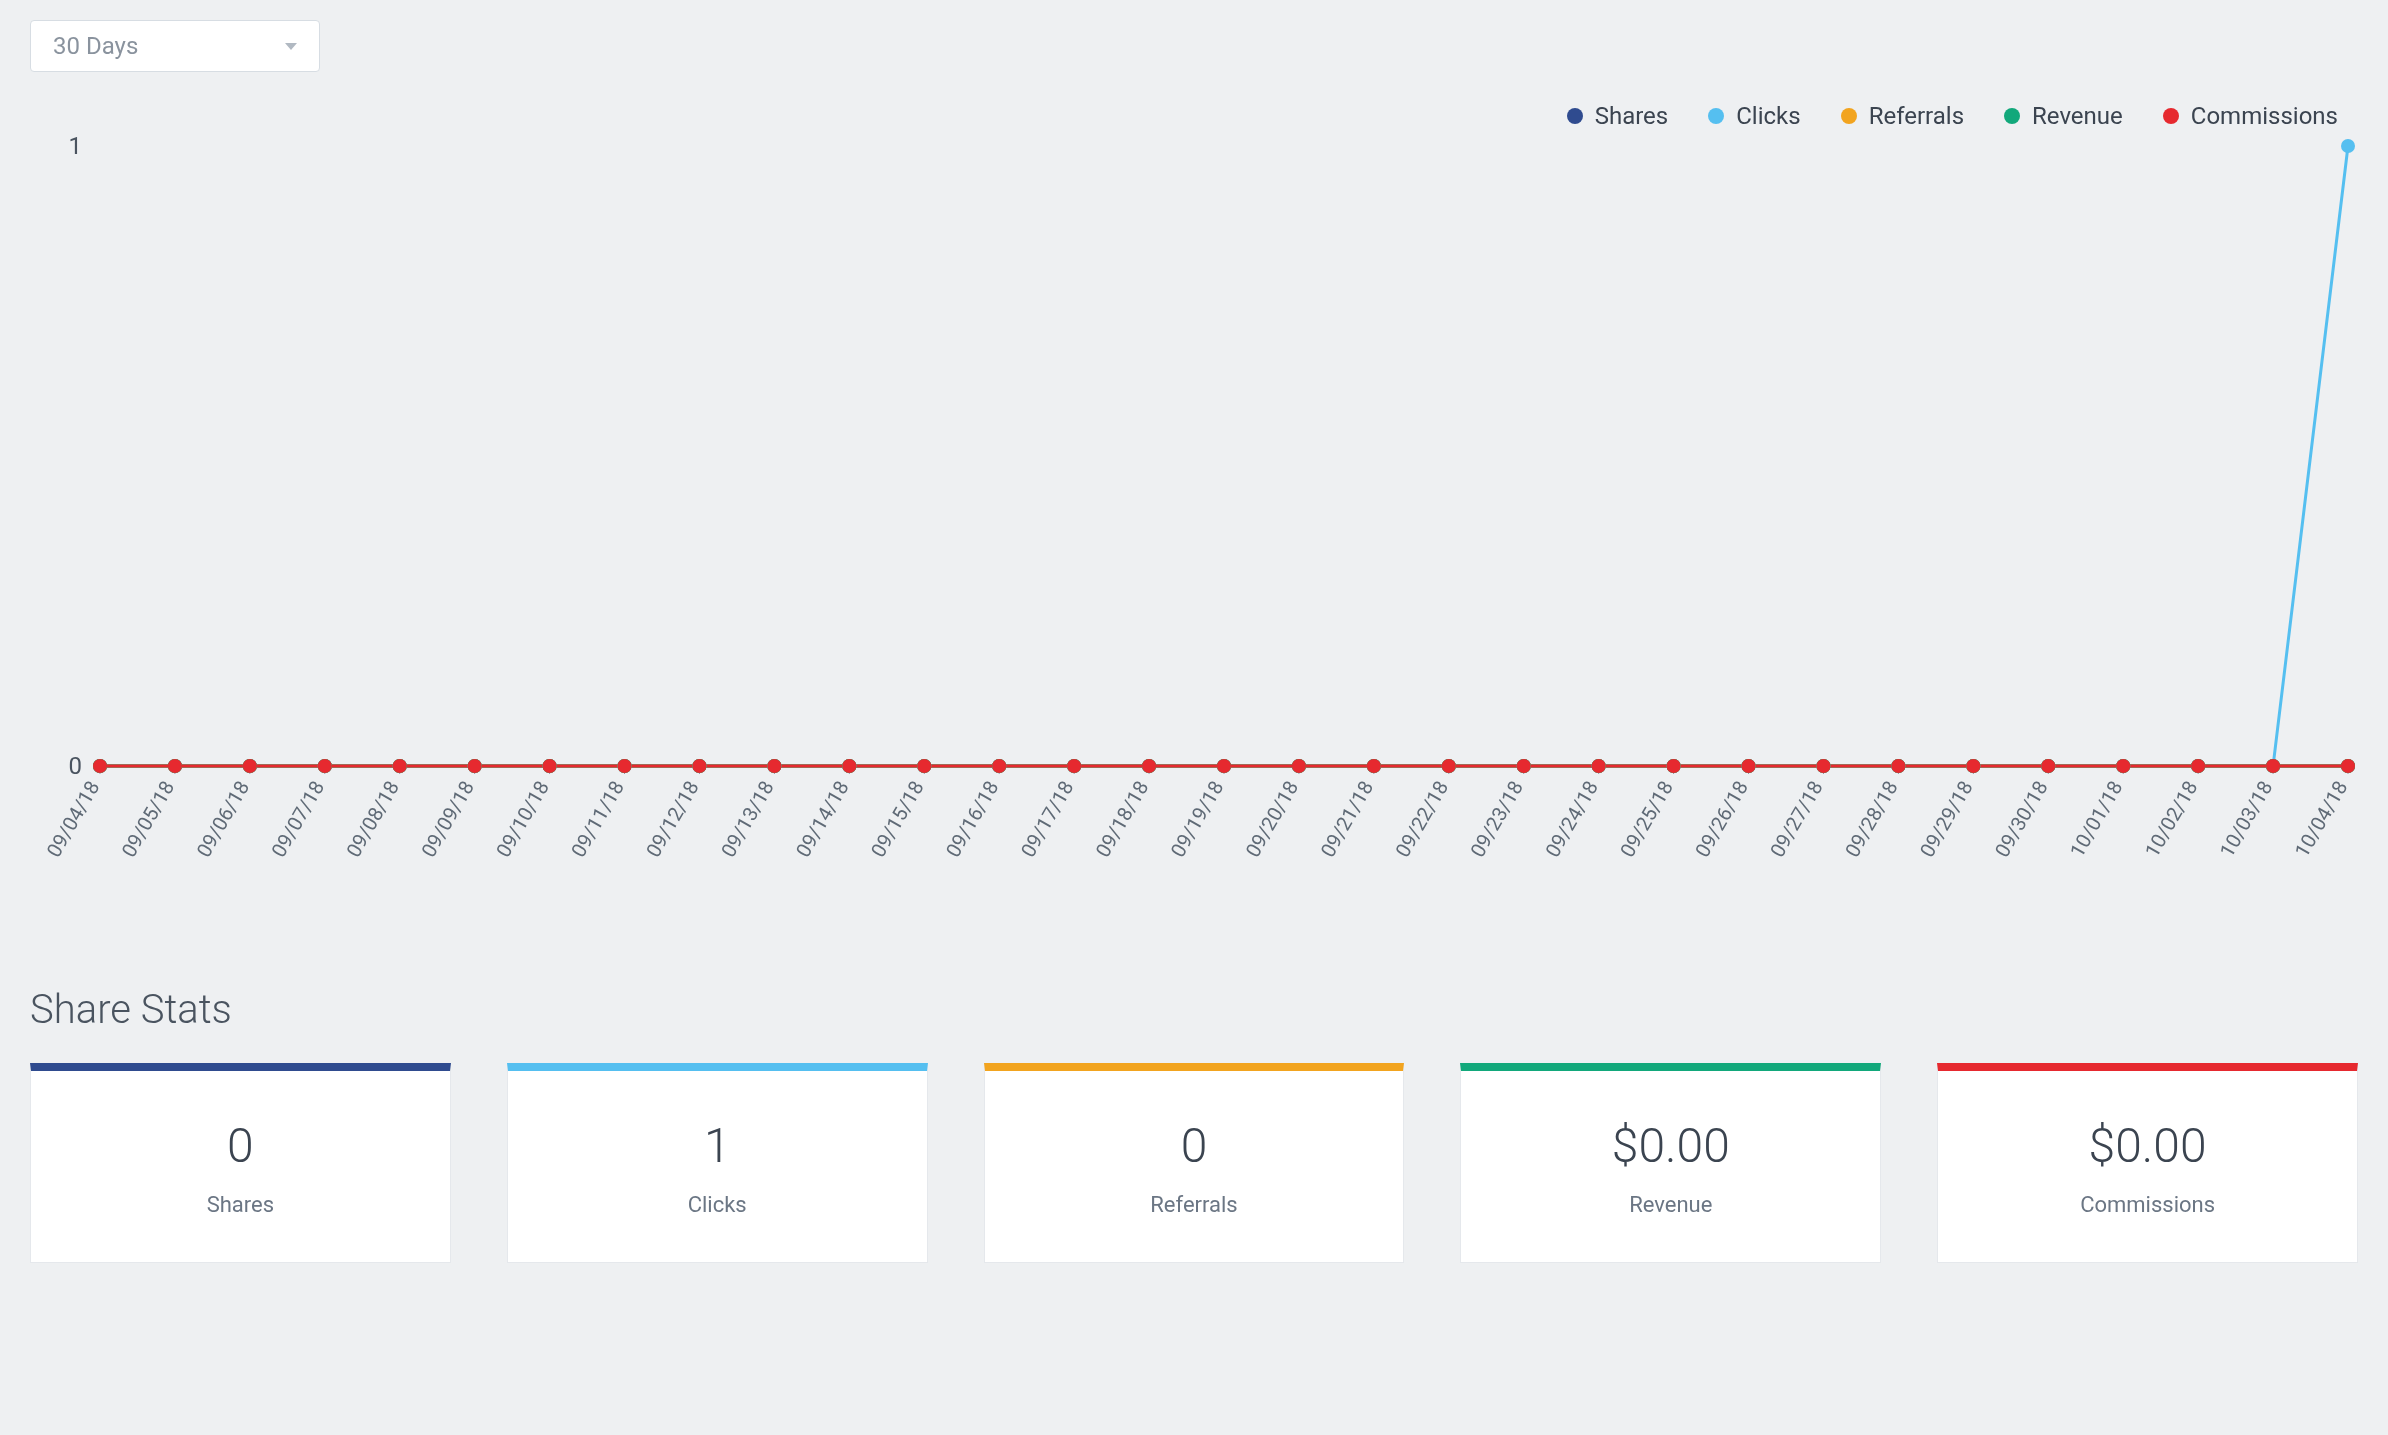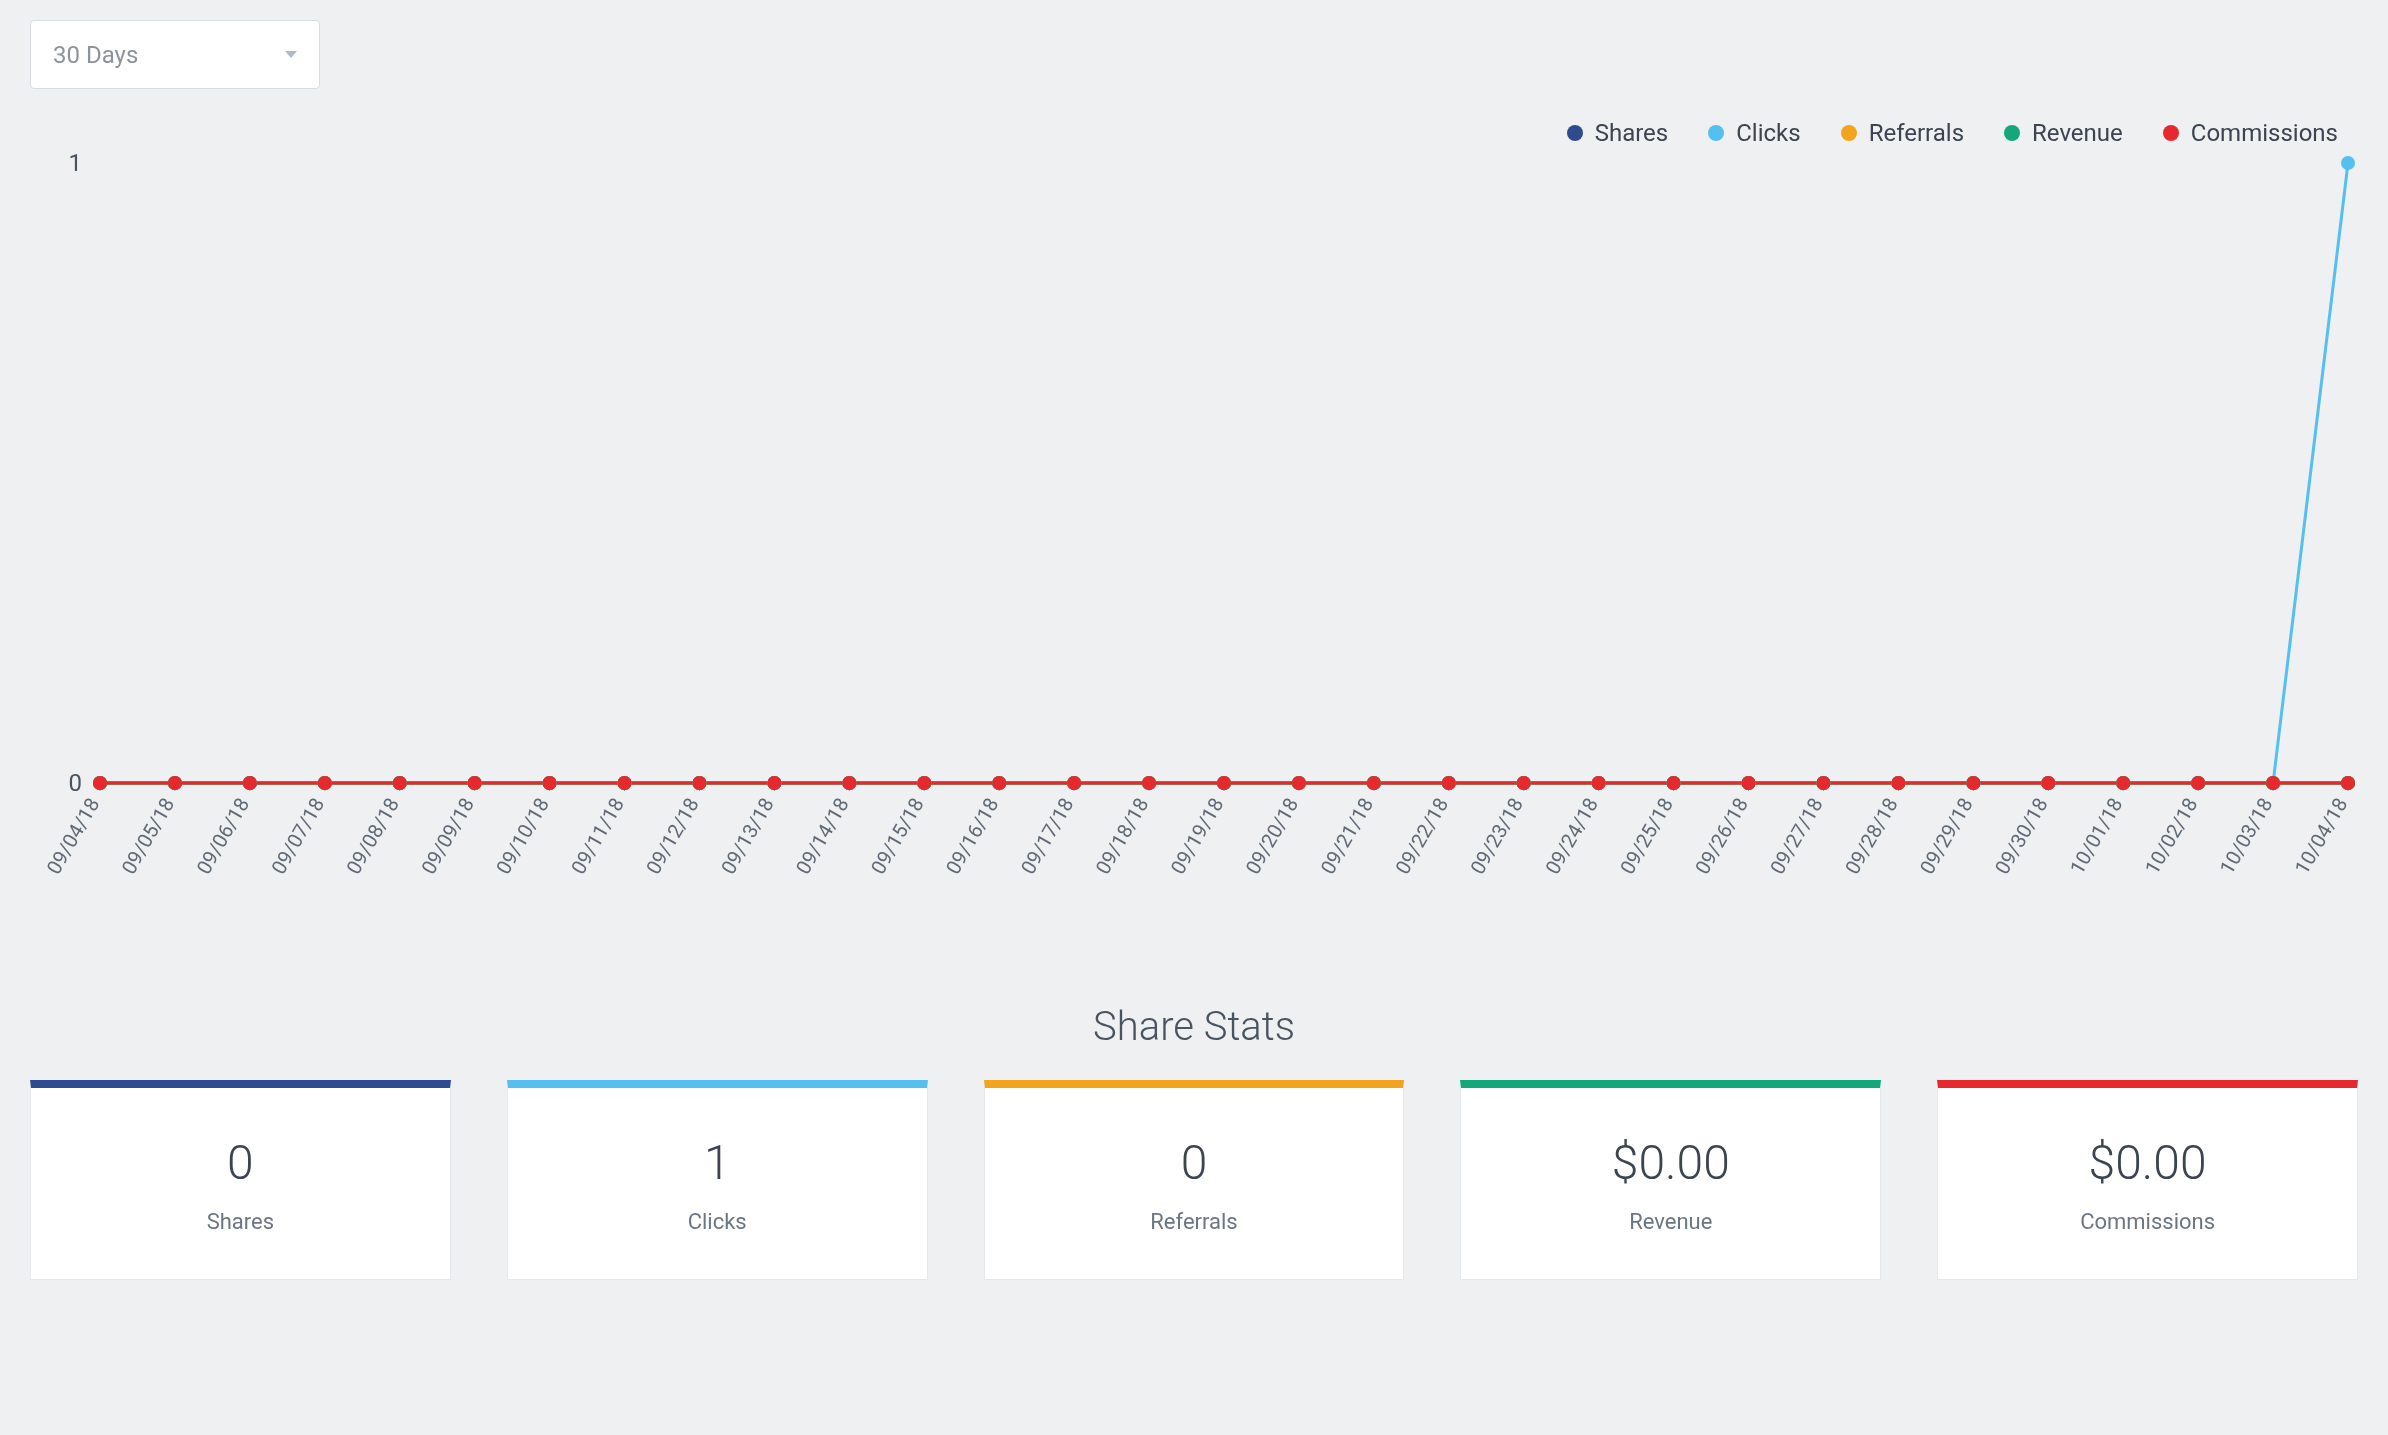--- a/index.html
+++ b/index.html
@@ -17,21 +17,21 @@
   .controls-row {
     margin-bottom: 10px;
   }
   .dropdown {
     display: inline-flex;
     align-items: center;
     justify-content: space-between;
     background: #ffffff;
     border: 1px solid #d7dde3;
     border-radius: 4px;
-    height: 69px;
+    height: 52px;
     width: 290px;
     padding: 0 22px;
     box-sizing: border-box;
     font-size: 24px;
     color: #8a939e;
     cursor: pointer;
     user-select: none;
   }
   .dropdown .caret {
     width: 0;
@@ -72,21 +72,20 @@
 
   .plot {
     display: block;
   }
 
   .section-title {
     font-size: 40px;
     font-weight: 300;
     color: #4a5460;
     margin: 110px 0 30px 0;
-    text-align: center;
   }
 
   .cards {
     display: flex;
     gap: 56px;
   }
   .card {
     flex: 1;
     background: #ffffff;
     border: 1px solid #e5e8ec;

